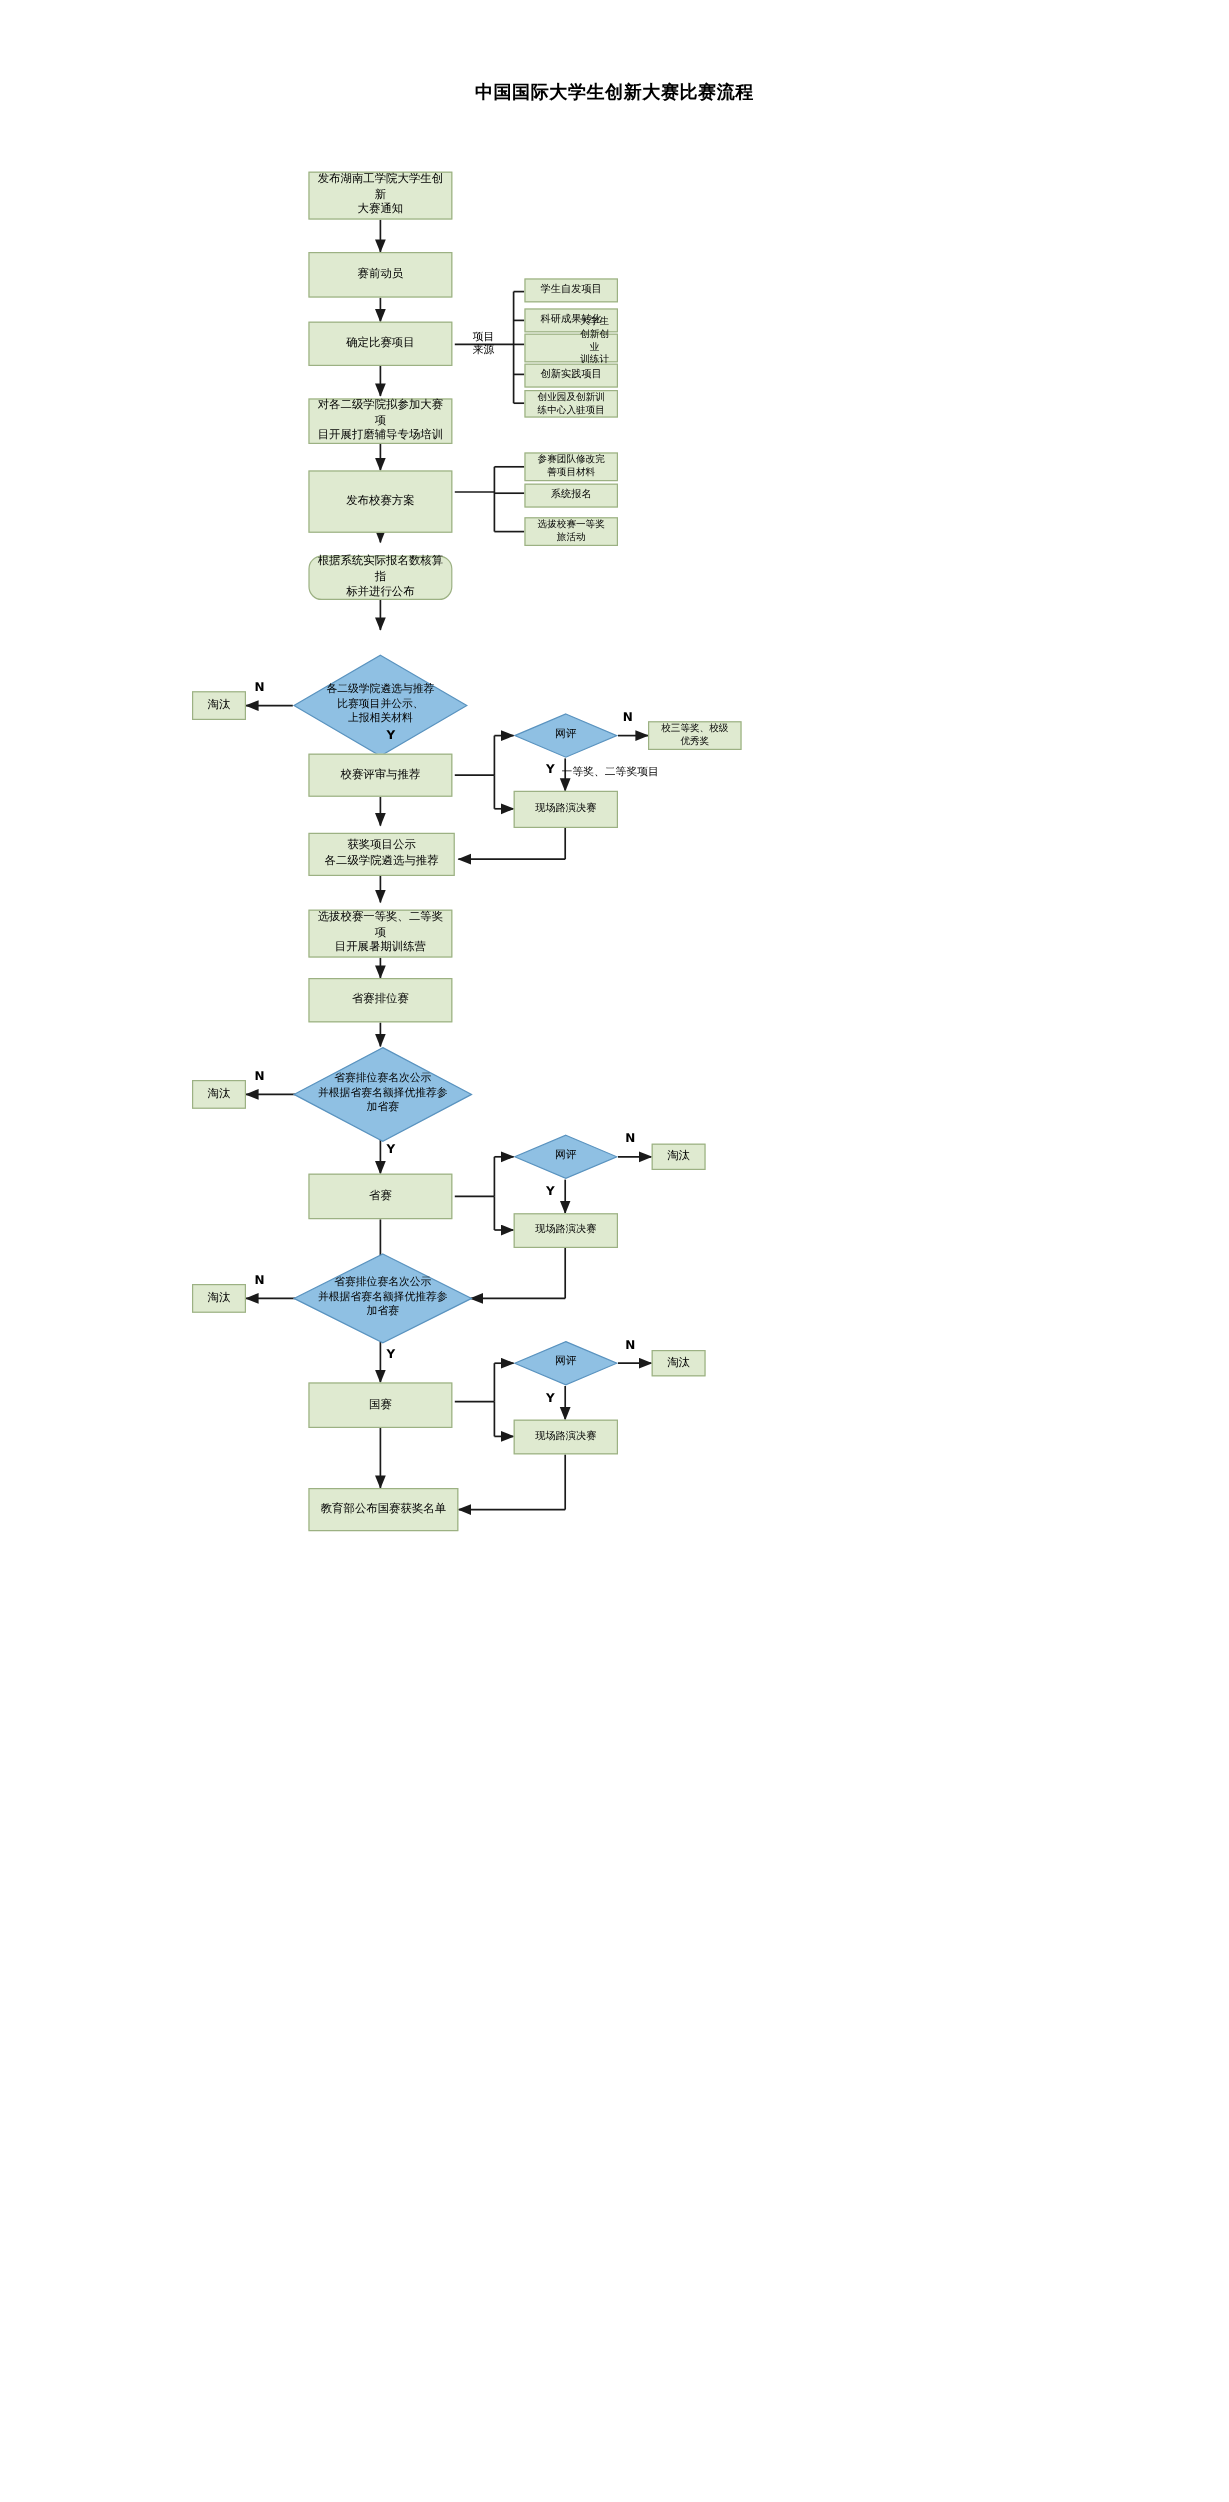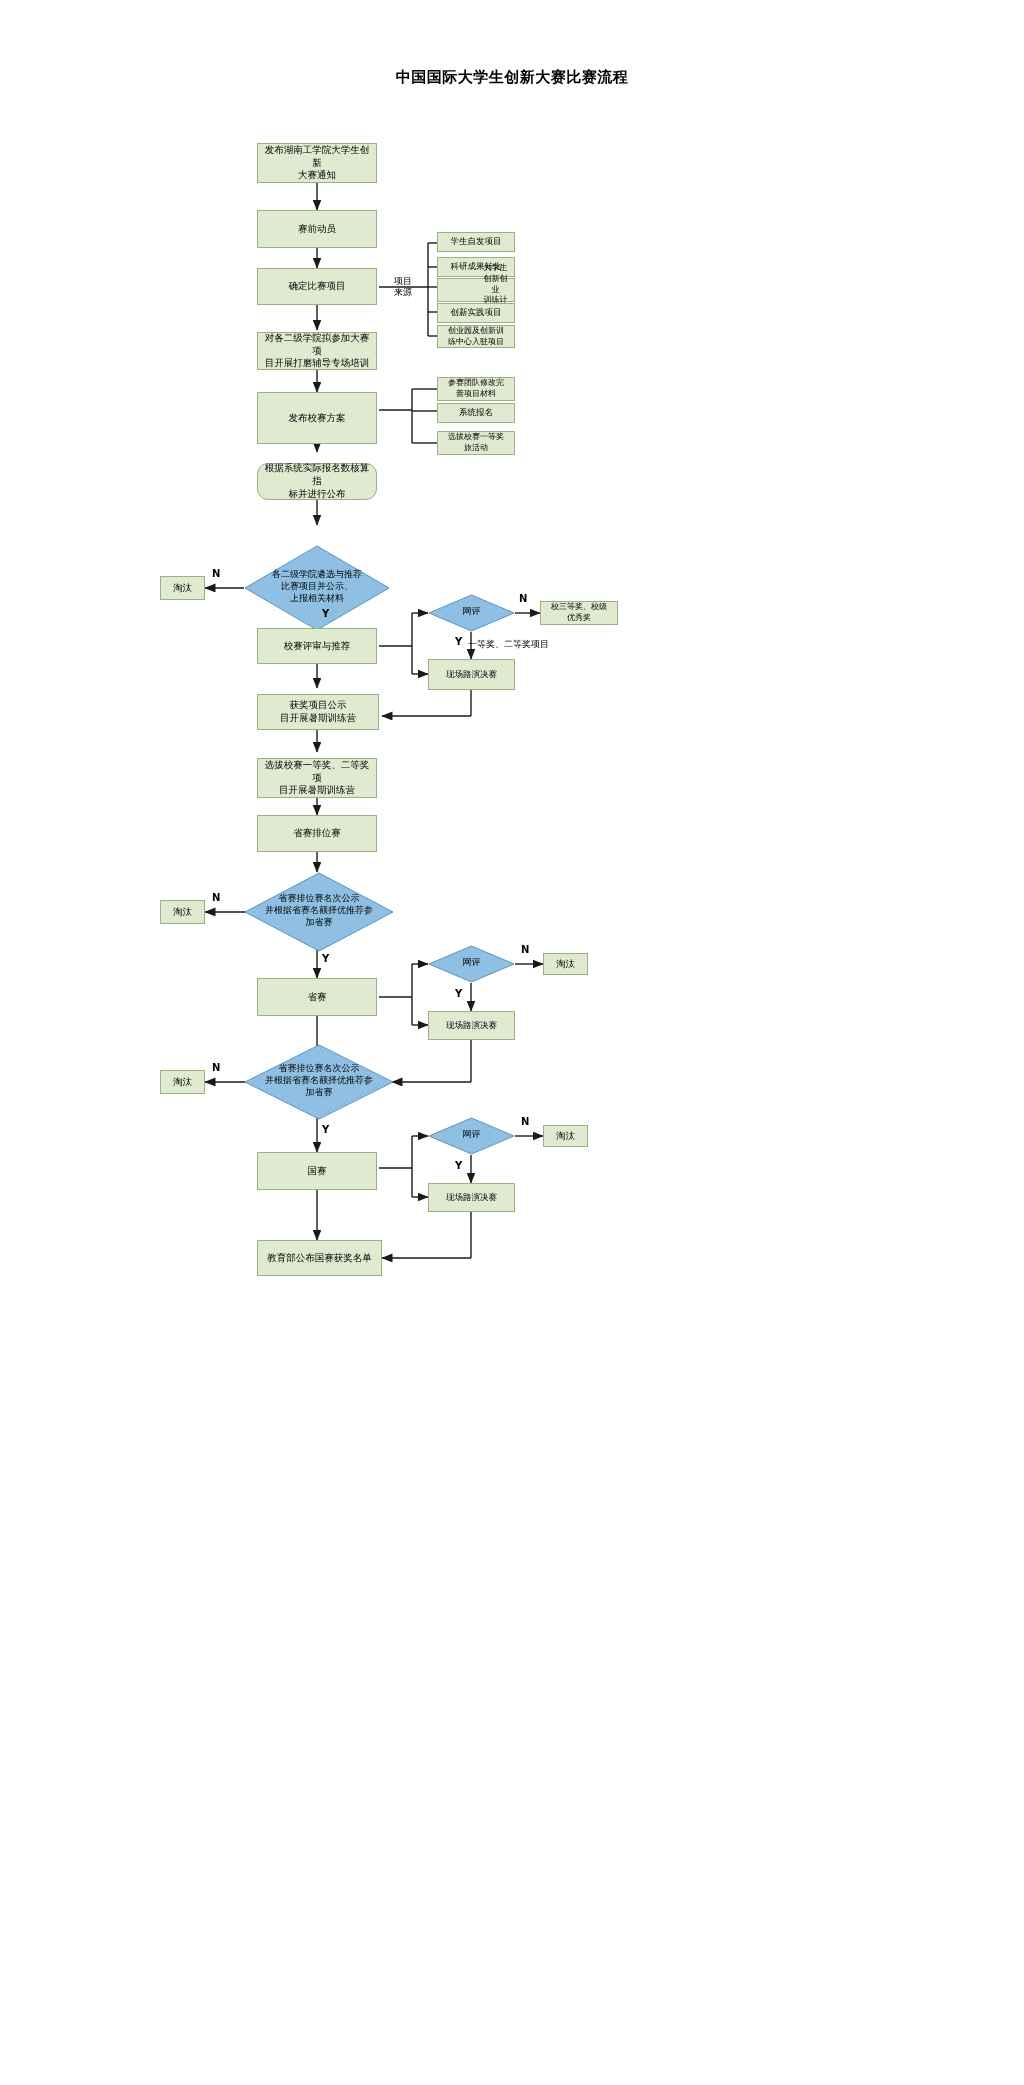--- a/index.html
+++ b/index.html
@@ -156,21 +156,21 @@
       <polygon points="73,1 145,43 73,85 1,43" fill="#8fc0e3" stroke="#5a93bf" stroke-width="1"></polygon>
     </svg>
     <div class="diamond-label">各二级学院遴选与推荐
 比赛项目并公示、
 上报相关材料</div>
   </div>
 
   <div class="node" style="left:257px;top:628px;width:120px;height:36px;">校赛评审与推荐</div>
 
   <div class="node" style="left:257px;top:694px;width:122px;height:36px;">获奖项目公示
-目开展暑期训练营</div>
+各二级学院遴选与推荐</div>
 
   <div class="node" style="left:257px;top:758px;width:120px;height:40px;">选拔校赛一等奖、二等奖项
 目开展暑期训练营</div>
 
   <div class="node" style="left:257px;top:815px;width:120px;height:37px;">省赛排位赛</div>
 
   <div class="diamond-wrap" style="left:244px;top:872px;width:150px;height:80px;">
     <svg width="150" height="80" viewBox="0 0 150 80">
       <polygon points="75,1 149,40 75,79 1,40" fill="#8fc0e3" stroke="#5a93bf" stroke-width="1"></polygon>
     </svg>

